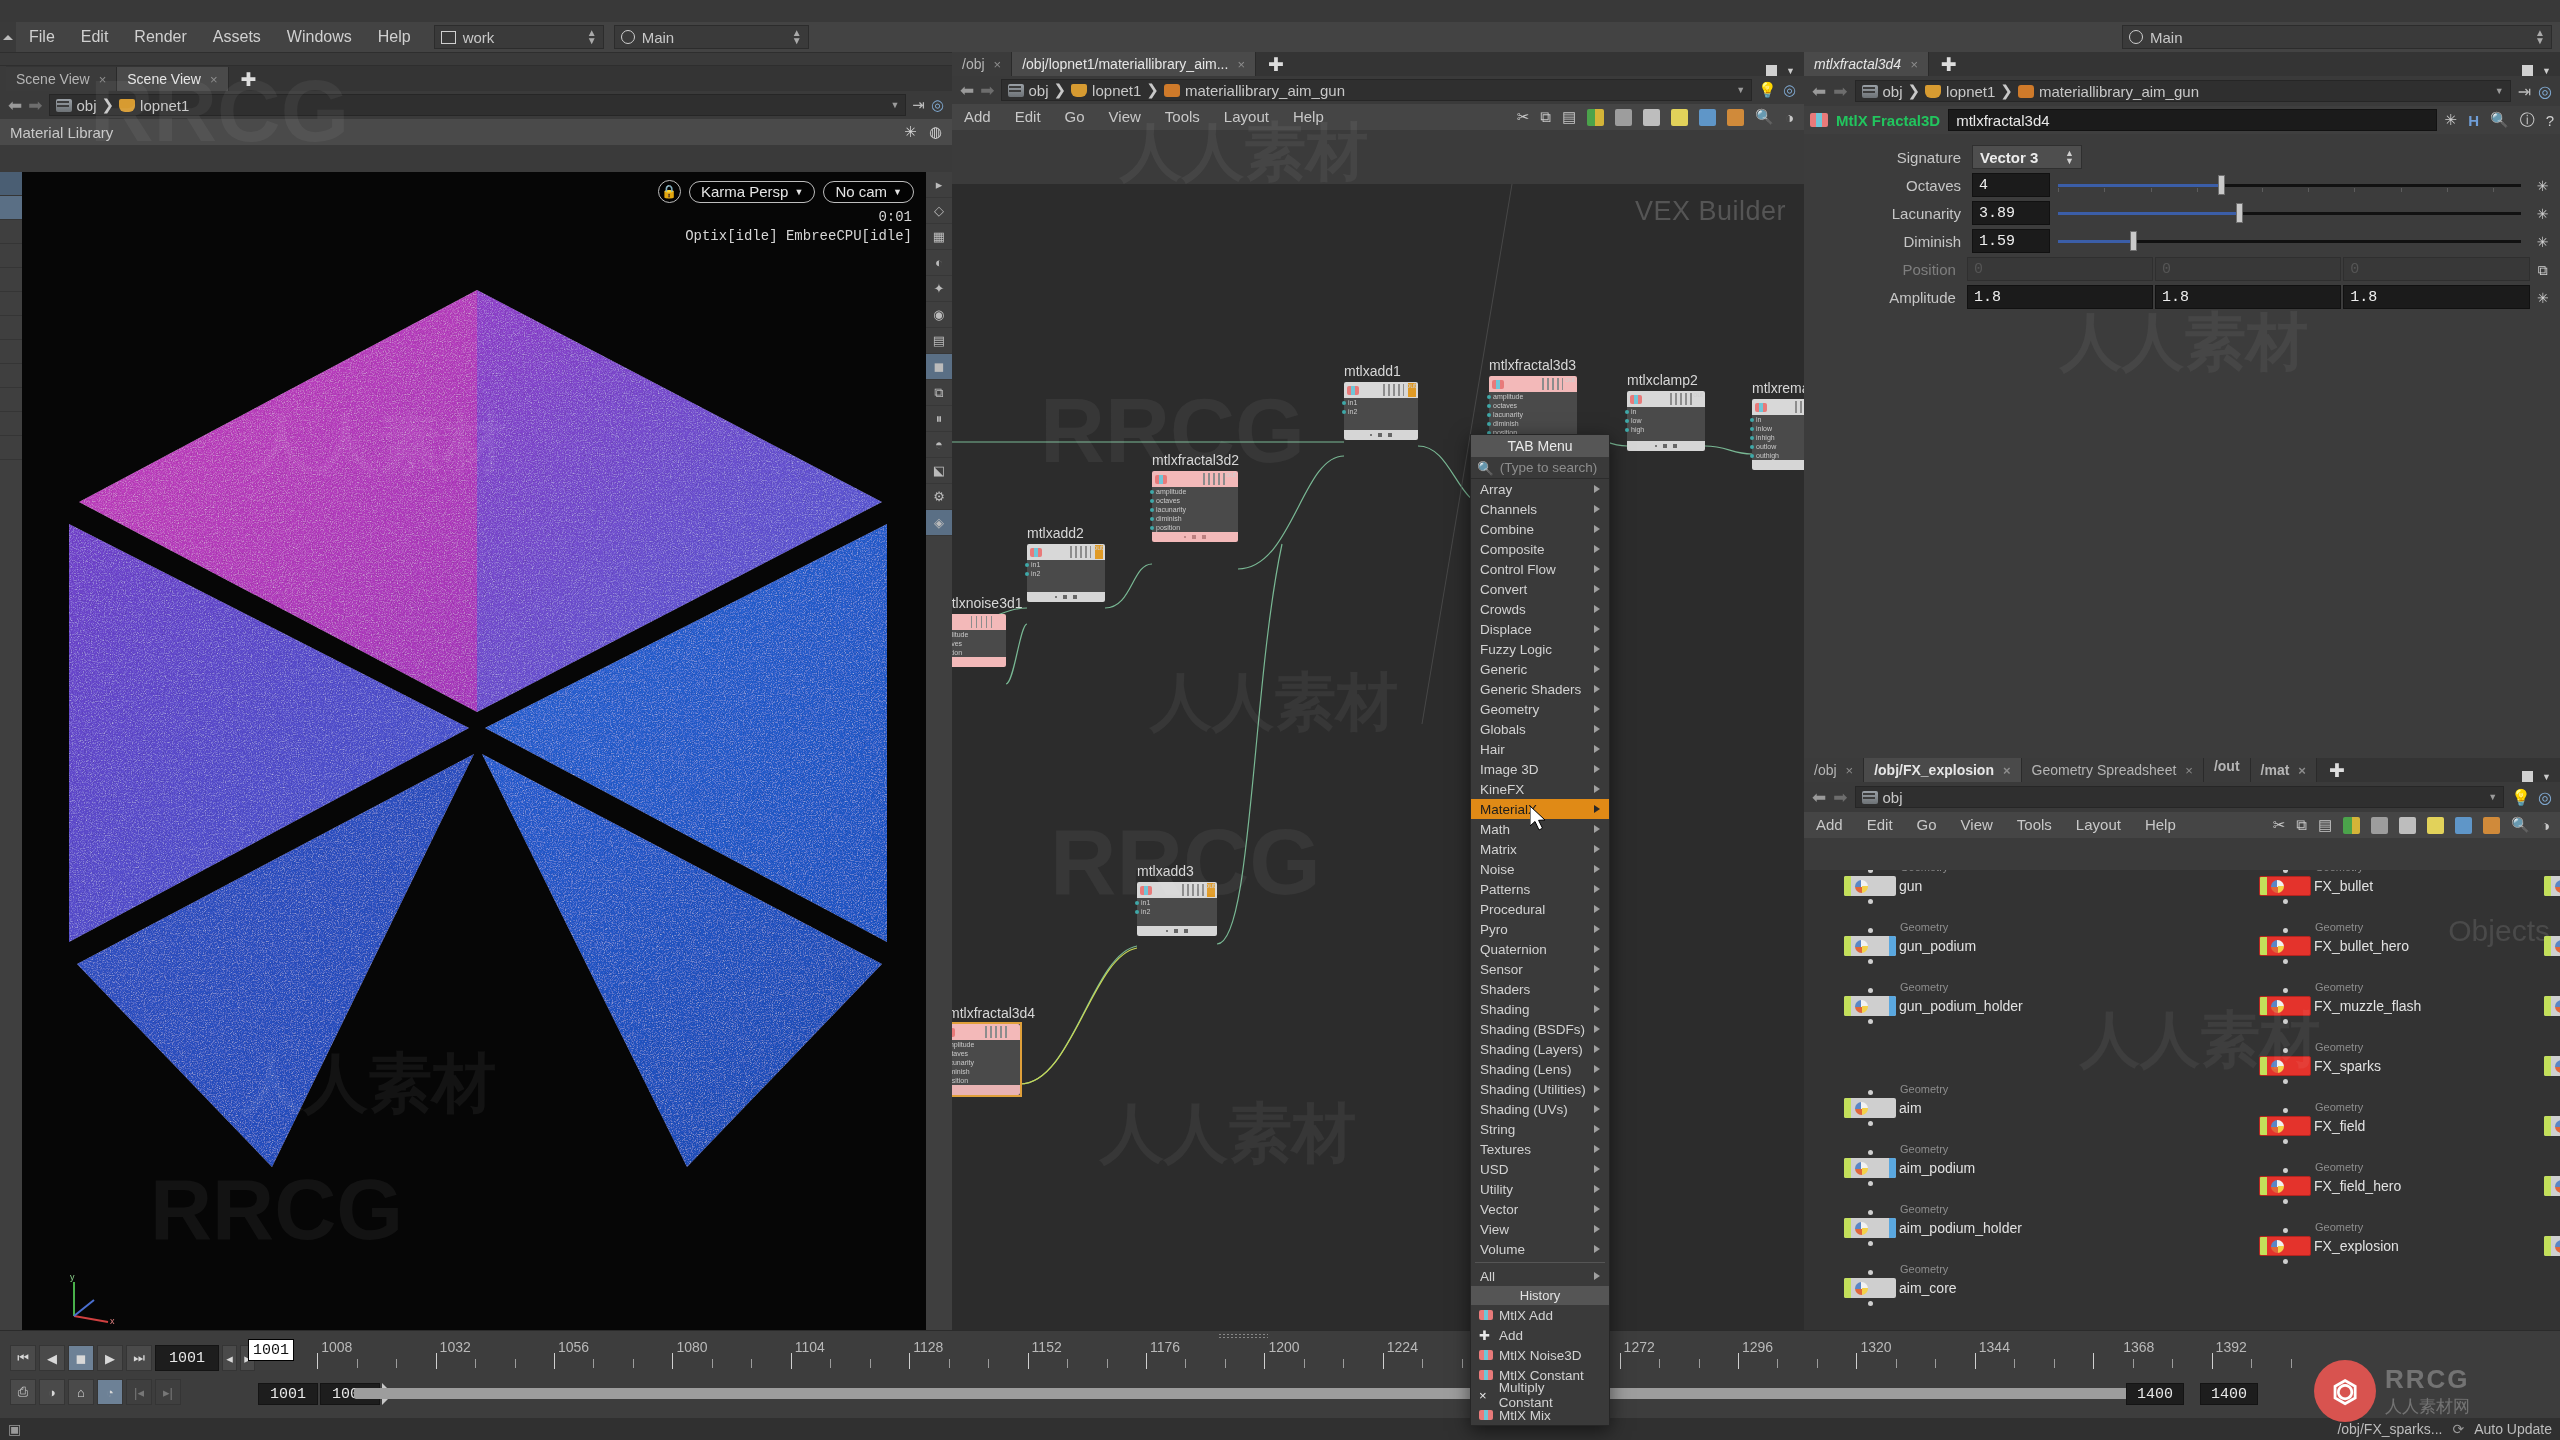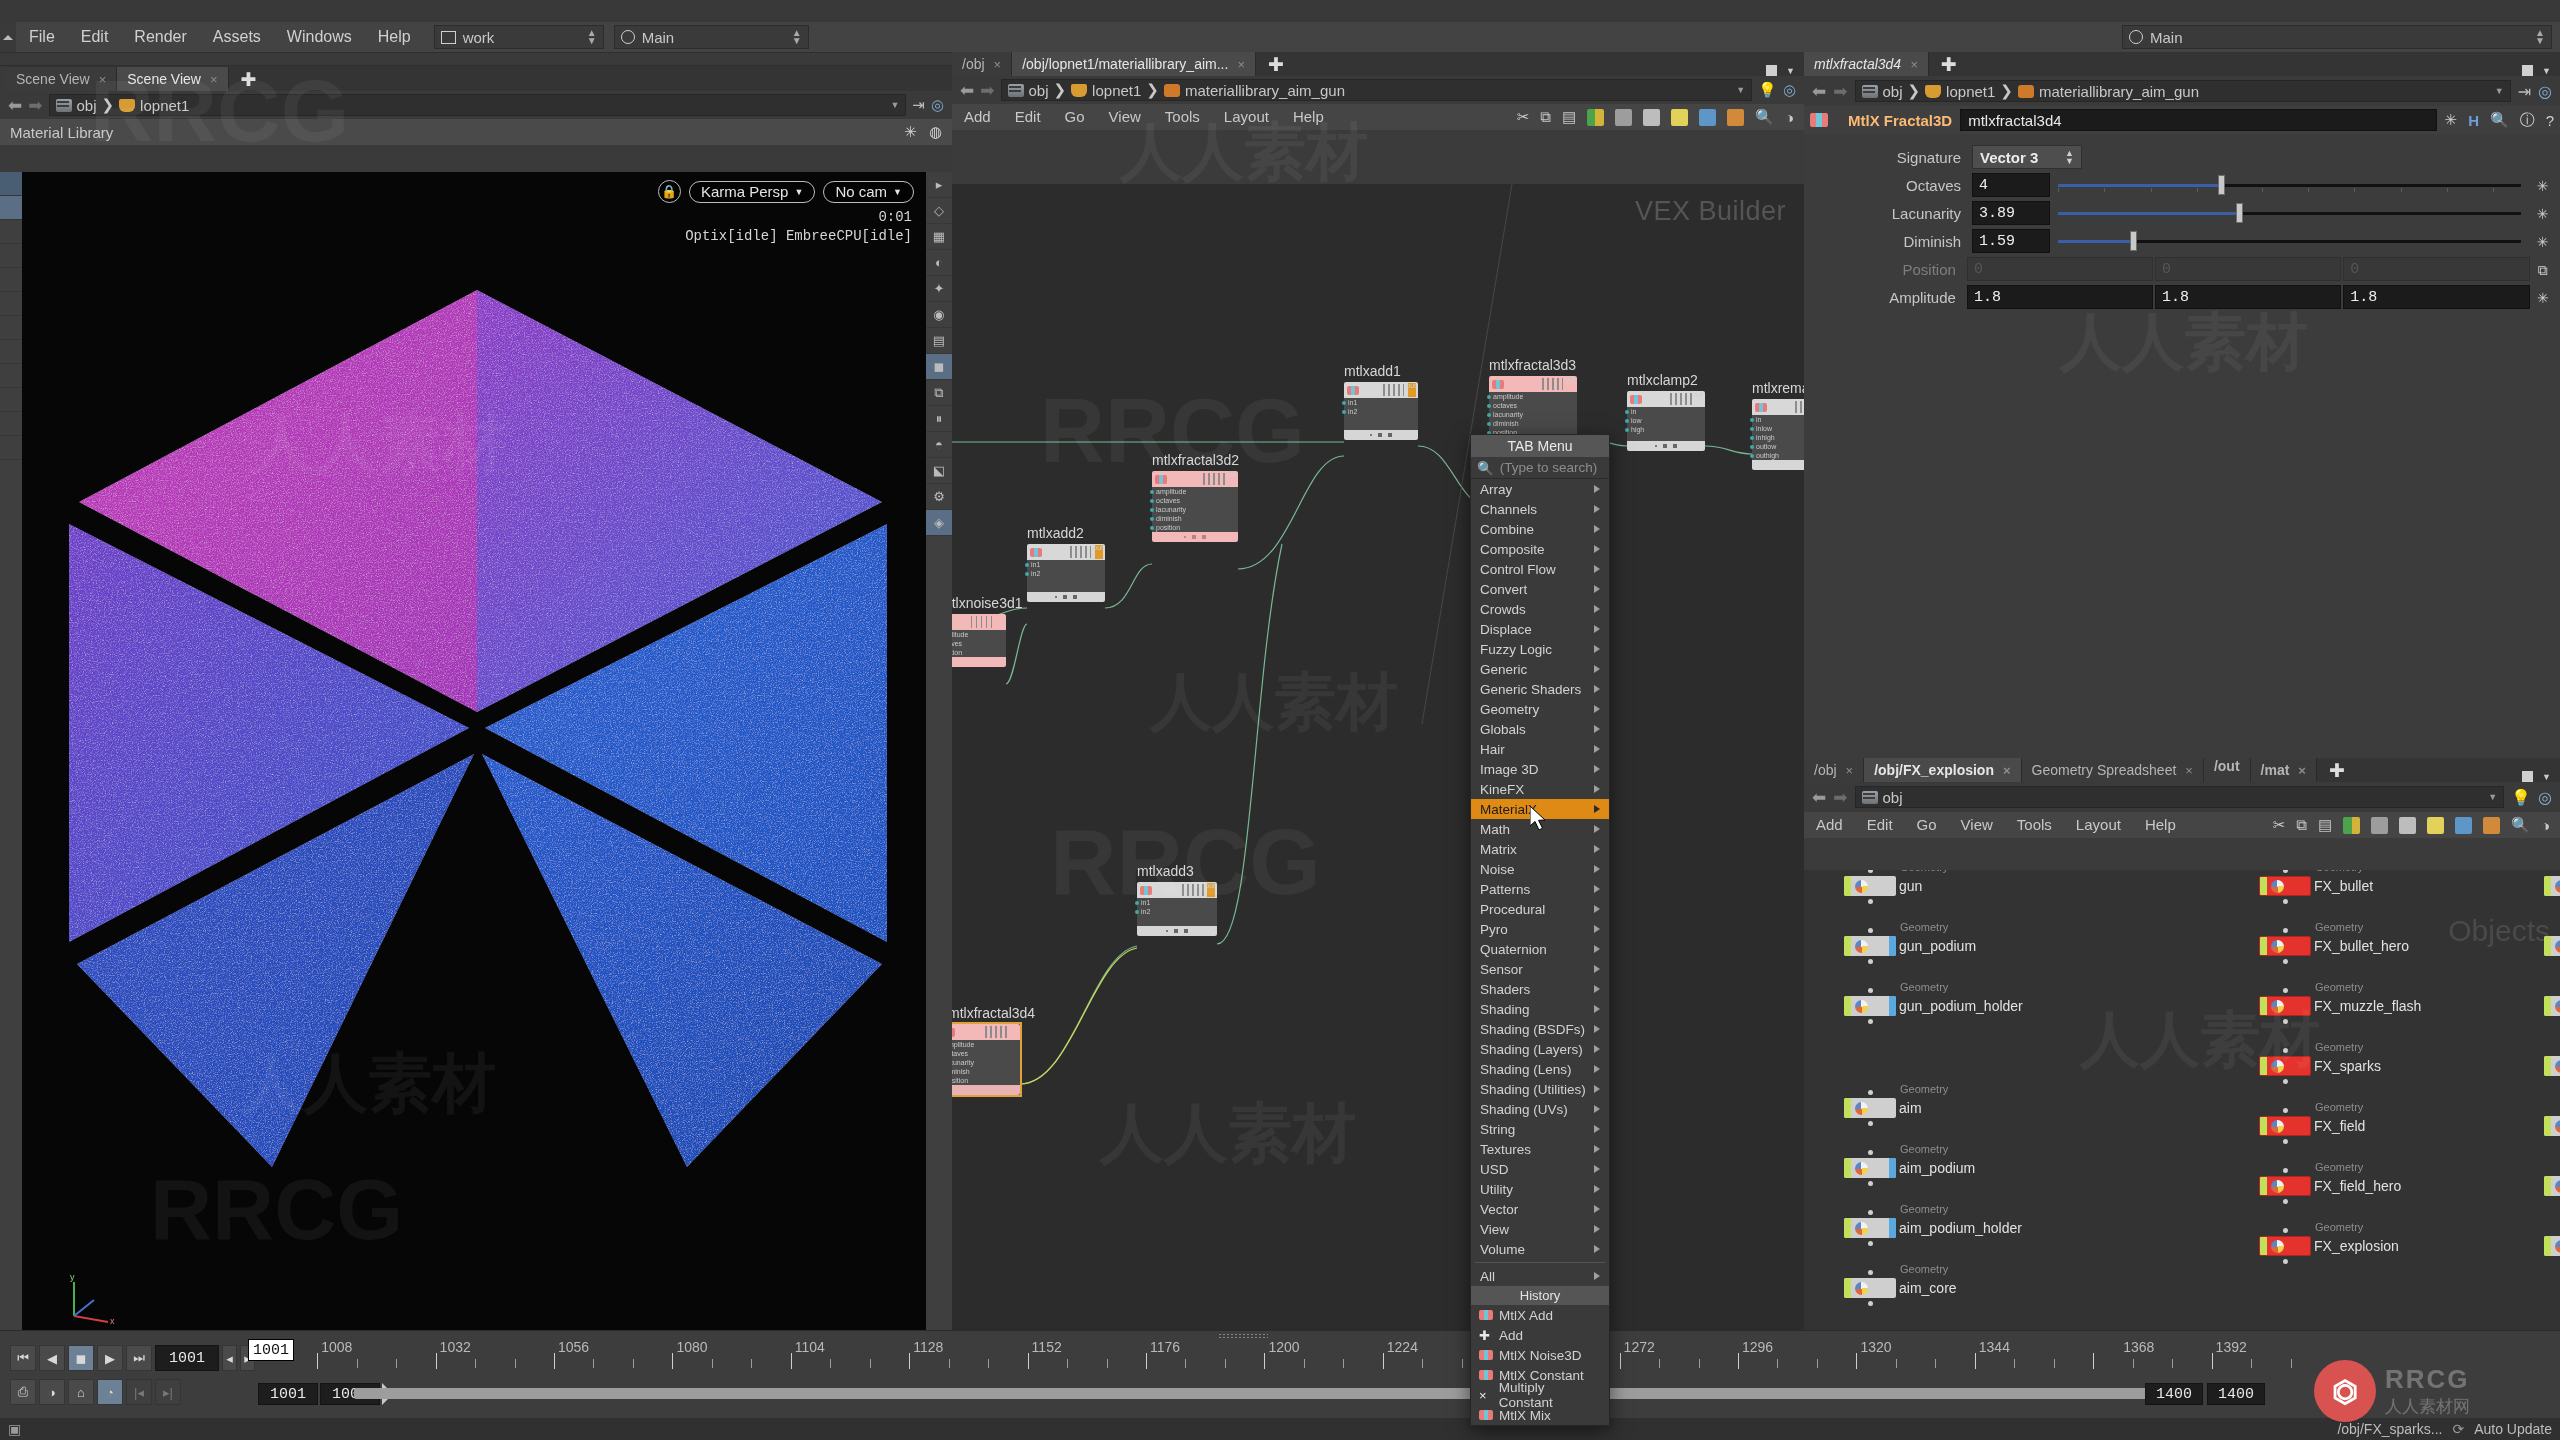--- a/index.html
+++ b/index.html
@@ -132,21 +132,21 @@
   #tabmenu .tm-item.hl .ar{ border-left-color:#2a2a2a;}
   #tabmenu .tm-sep{ height:1px; background:#555; margin:3px 4px;}
   #tabmenu .tm-hist{ height:19px; background:#555; color:#e3e3e3; display:flex; align-items:center; justify-content:center; font-size:13px;}
   #tabmenu .tm-h{ height:20px; display:flex; align-items:center; gap:6px; padding:0 8px; color:#d2d2d2;}
   .cursorArrow{ position:absolute; left:1530px; top:806px; z-index:60; pointer-events:none;}
 
   
   #paramPanel{ position:absolute; left:1804px; top:52px; width:756px; height:706px; background:#3c3c3c;}
   .pp-path{ height:30px; background:#3a3a3a; display:flex; align-items:center; gap:7px; padding:0 8px;}
   .pp-node{ height:28px; background:#3f3f3f; display:flex; align-items:center; gap:8px; padding:0 6px; }
-  .pp-node .nlabel{ font-size:15px; font-weight:bold; color:#fdba74; white-space:nowrap;margin-left:12px;}
+  .pp-node .nlabel{ font-size:15px; font-weight:bold; color:#22c55e; white-space:nowrap;}
   .pp-node .nfield{ flex:1; height:22px; background:#1b1b1b; border:1px solid #121212; color:#e9e9e9;
       display:flex; align-items:center; padding:0 7px; font-size:15px;}
   .pp-node .icons{ display:flex; gap:11px; align-items:center; color:#cfcfcf; font-size:15px;}
   .prow{ display:flex; align-items:center; height:26px; margin-top:2px;}
   .plabel{ width:168px; text-align:right; padding-right:11px; font-size:15px; color:#c6c6c6;}
   .plabel.dim{ color:#7e7e7e; }
   .pfield{ width:78px; height:24px; background:#1b1b1b; border:1px solid #111; color:#efefef;
       font-family:"Liberation Mono",monospace; font-size:15px; display:flex; align-items:center; padding:0 6px;}
   .pfield.dim{ color:#555; background:#383838; border-color:#2f2f2f;}
   .pcombo{ width:110px; height:24px; background:#4e4e4e; border:1px solid #2f2f2f; display:flex; align-items:center;
@@ -1333,21 +1333,21 @@
           <div class="tick" style="left: 96.1905%;"></div>
           <div class="tick" style="left: 98.0952%;"></div>
         </div>
     </div>
 
     <div class="rangebar">
       <div class="numbox" style="position:absolute;left:0;top:0;width:60px;justify-content:center;height:22px;">1001</div>
       <div class="numbox" style="position:absolute;left:62px;top:0;width:60px;justify-content:center;height:22px;">1001</div>
       <div style="position:absolute;left:124px;top:0;width:0;height:0;border-top:11px solid transparent;border-bottom:11px solid transparent;border-left:11px solid #c8c8c8;"></div>
       <div class="rangetrack"></div>
-      <div style="position:absolute;right:65px;top:0;display:flex;gap:4px;">
+      <div style="position:absolute;right:72px;top:0;display:flex;gap:16px;">
         <div class="numbox" style="width:58px;justify-content:center;height:22px;">1400</div>
         <div class="numbox" style="width:58px;justify-content:center;height:22px;">1400</div>
       </div>
     </div>
   </div>
 
   <div id="statusbar">
     <span style="color:#9a9a9a;">▣</span>
     <span style="margin-left:auto;">/obj/FX_sparks...</span>
     <span style="color:#9a9a9a;">⟳</span>

